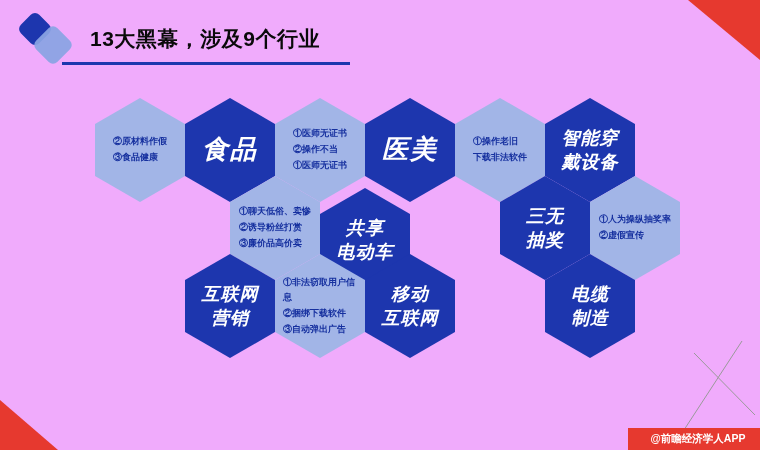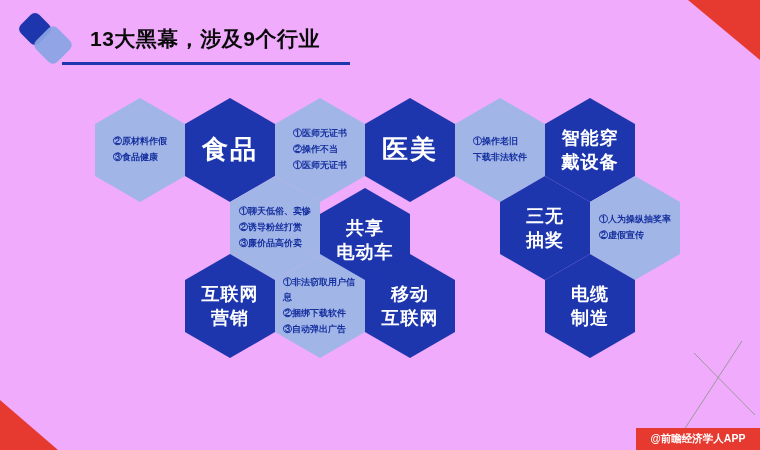--- a/index.html
+++ b/index.html
@@ -16,30 +16,30 @@
   .underline{position:absolute;left:62px;top:62px;width:288px;height:3px;background:#1d36ae;}
   
   .hex{
     position:absolute;width:90px;height:104px;
     clip-path:polygon(50% 0,100% 25%,100% 75%,50% 100%,0 75%,0 25%);
     display:flex;align-items:center;justify-content:center;text-align:center;
   }
   .hex.dark{background:#1d36ae;color:#ffffff;}
   .hex.light{background:#a2b5e7;color:#16309f;}
   .hex.pale{background:#cdd8f4;color:#5570d2;}
-  .ind{font-weight:bold;font-size:18px;line-height:1.35;white-space:pre-line;letter-spacing:1px;}
+  .ind{font-weight:bold;font-size:18px;line-height:1.35;white-space:pre-line;letter-spacing:1px;font-style:italic;}
   .ind.lg{font-size:26px;letter-spacing:2px;}
   .hex-lines{font-size:9px;font-weight:bold;line-height:1.75;text-align:left;padding:0 8px;}
   .note{font-size:11px;font-weight:bold;letter-spacing:1px;}
   
   .tri-tr{position:absolute;top:0;right:0;width:72px;height:60px;background:#e6392f;clip-path:polygon(0 0,100% 0,100% 100%);}
   .tri-bl{position:absolute;bottom:0;left:0;width:58px;height:50px;background:#e6392f;clip-path:polygon(0 0,0 100%,100% 100%);}
   .banner{
     position:absolute;right:0;bottom:0;width:124px;height:22px;background:#e6392f;
-    color:#ffffff;font-size:10.5px;display:flex;align-items:center;justify-content:center;font-weight:bold;
+    color:#ffffff;font-size:10.5px;display:flex;align-items:center;justify-content:center;font-weight:bold;padding-left:8px;
   }
   .deco{position:absolute;left:662px;top:335px;}
 </style>
 </head>
 <body>
 
 <div class="stage">
 
   <div class="logo">
     <div class="logo-d1"></div>

